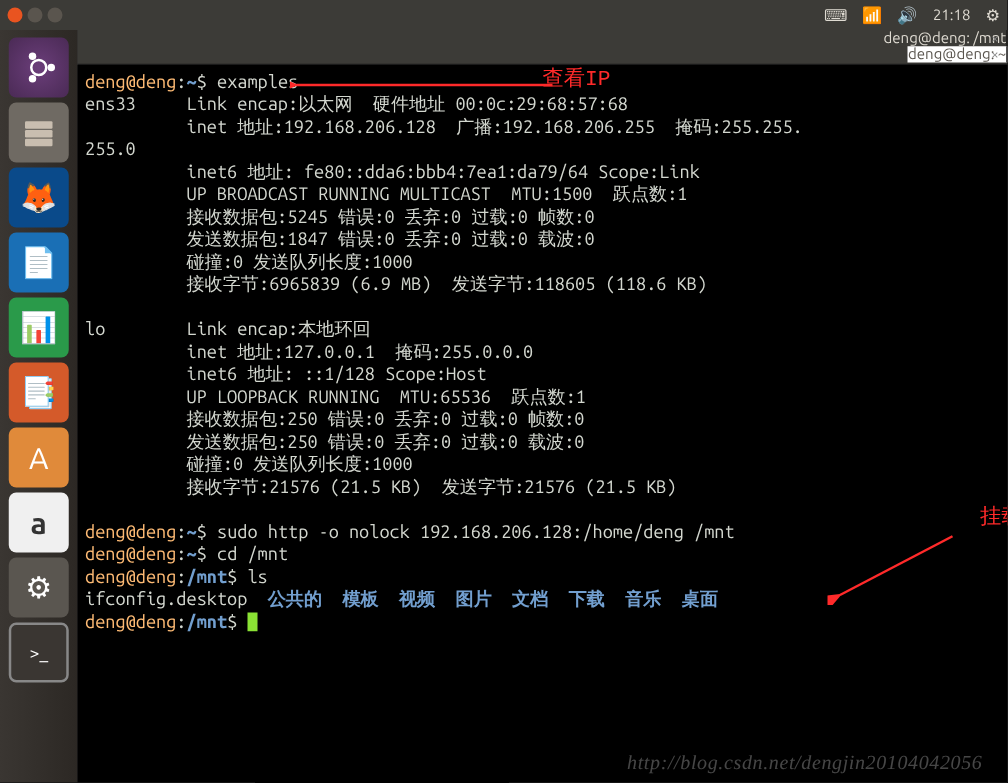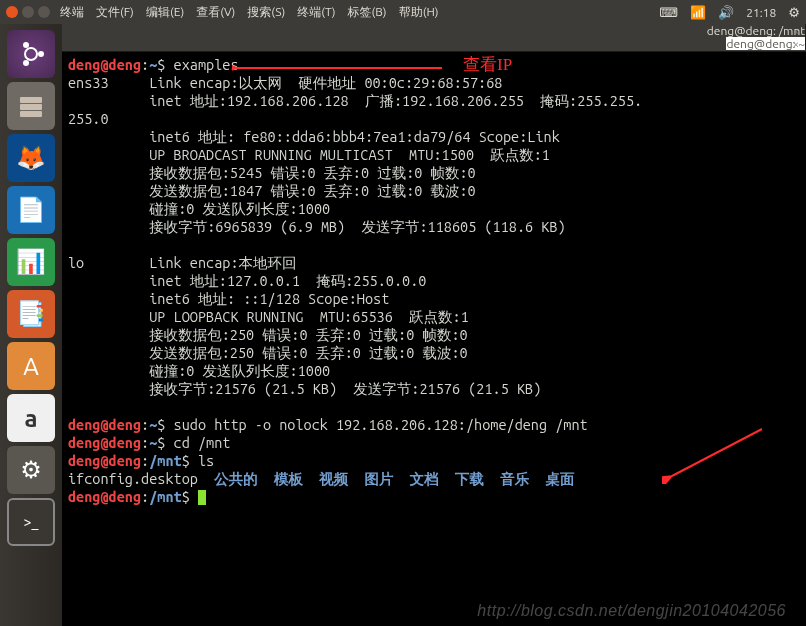--- a/index.html
+++ b/index.html
@@ -110,70 +110,59 @@
   background: #000;
   padding: 4px 6px;
   font-family: "Ubuntu Mono", "DejaVu Sans Mono", monospace;
   font-size: 14.5px;
   line-height: 18px;
   color: #d3d7cf;
   white-space: pre;
   position: relative;
   overflow: hidden;
 }
-.g { color: #ef4444; font-weight: bold; }
+.g { color: #fdba74; font-weight: normal; }
 .b { color: #729fcf; font-weight: bold; }
 .w { color: #d3d7cf; }
 .cursor {
   display: inline-block;
   width: 8px; height: 15px;
   background: #8ae234;
   vertical-align: text-bottom;
 }
 .anno-red {
   color: #ff2a2a;
-  font-family: Liberation Serif, serif;
+  font-family: Liberation Mono, monospace;
   font-size: 17px;
   position: absolute;
   pointer-events: none;
-  margin-left: 29px;
 }
 .arrow {
   position: absolute;
   pointer-events: none;
 }
 .watermark {
   position: absolute;
   right: 20px;
   bottom: 6px;
   color: rgba(200,200,200,0.35);
-  font-family: Liberation Sans, sans-serif;
+  font-family: Liberation Serif, serif;
   font-size: 16px;
   font-style: italic;
   letter-spacing: 0.5px;
 }
 </style>
 </head>
 <body>
 
 <div class="topbar">
   <div class="window-controls">
     <div class="wc wc-close"></div>
     <div class="wc wc-min"></div>
     <div class="wc wc-max"></div>
-  </div>
-  <div class="menubar">
-    <span>终端</span>
-    <span>文件(F)</span>
-    <span>编辑(E)</span>
-    <span>查看(V)</span>
-    <span>搜索(S)</span>
-    <span>终端(T)</span>
-    <span>标签(B)</span>
-    <span>帮助(H)</span>
   </div>
   <div class="tray">
     <span class="icon">⌨</span>
     <span class="icon">📶</span>
     <span class="icon">🔊</span>
     <span>21:18</span>
     <span class="icon">⚙</span>
   </div>
 </div>
 

